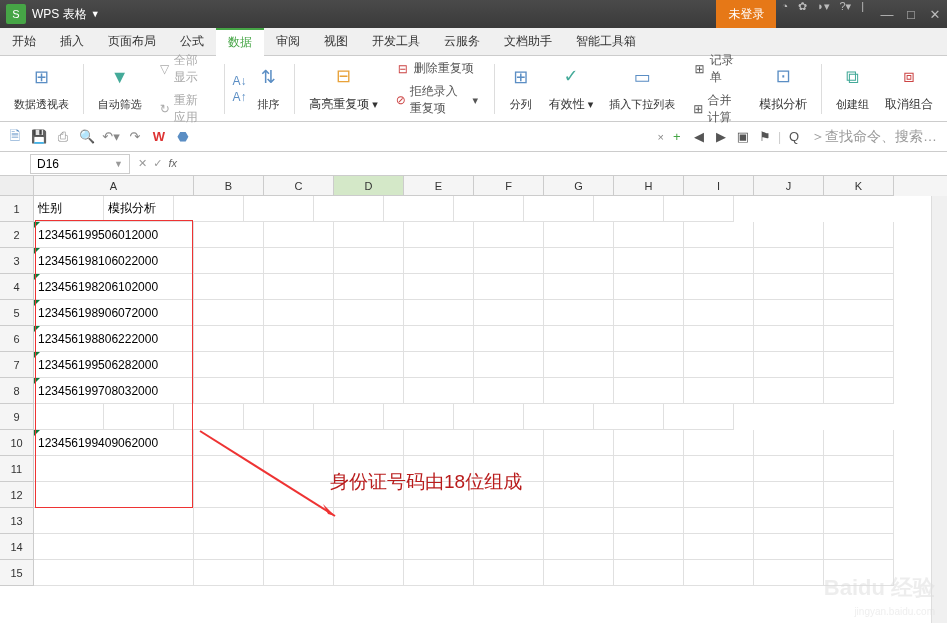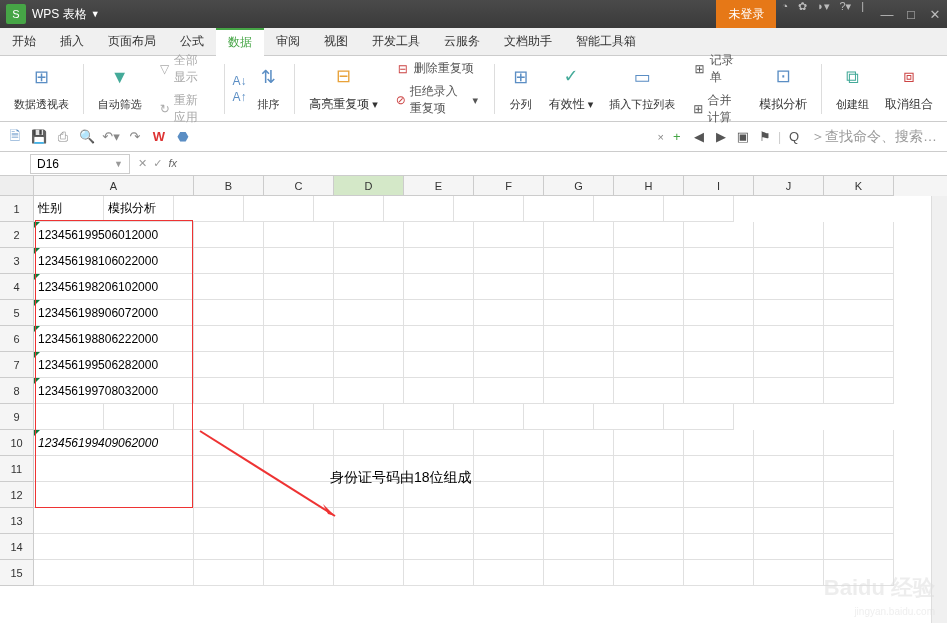--- a/index.html
+++ b/index.html
@@ -41,21 +41,21 @@
 .col-h{border-right:1px solid #ccc;border-bottom:1px solid #ccc;text-align:center;display:flex;align-items:center;justify-content:center;color:#333;font-size:11px;cursor:pointer;background:#f5f5f5}
 .col-h.sel{background:#d4e8c8}
 .rows{position:relative}
 .row{display:flex;height:26px}
 .row-h{width:34px;border-right:1px solid #ccc;border-bottom:1px solid #ccc;background:#f5f5f5;display:flex;align-items:center;justify-content:center;color:#333;font-size:11px;cursor:pointer}
 .row-h.sel{background:#d4e8c8}
 .cell{border-right:1px solid #e0e0e0;border-bottom:1px solid #e0e0e0;padding:0 4px;display:flex;align-items:center;color:#000;font-size:12px;overflow:hidden;white-space:nowrap;position:relative}
 .cell.selected{border:2px solid #46a546;z-index:10}
 .green-mark{position:absolute;top:0;left:0;width:0;height:0;border-left:6px solid #0a7a3a;border-bottom:6px solid transparent}
 .red-box{position:absolute;border:1px solid #e33;pointer-events:none;z-index:5}
-.annotation{position:absolute;color:#000000;font-size:14px;z-index:6}
+.annotation{position:absolute;color:#b91c1c;font-size:19px;z-index:6}
 .arrow-svg{position:absolute;z-index:6}
 .watermark{position:absolute;right:12px;bottom:20px;color:#ddd;font-size:22px;font-weight:bold;opacity:.5;z-index:20}
 .watermark-sub{position:absolute;right:12px;bottom:6px;color:#ddd;font-size:10px;opacity:.5;z-index:20}
 .scroll-v{position:absolute;right:0;top:196px;bottom:0;width:16px;background:#f0f0f0;border-left:1px solid #ddd}
 </style>
 </head>
 <body>
 
 <div class="titlebar">
   <div class="app-logo">S</div>
@@ -340,21 +340,21 @@
         <div class="cell" style="width: 70px;"></div>
         <div class="cell" style="width: 70px;"></div>
         <div class="cell" style="width: 70px;"></div>
         <div class="cell" style="width: 70px;"></div>
         <div class="cell" style="width: 70px;"></div>
         <div class="cell" style="width: 70px;"></div>
         <div class="cell" style="width: 70px;"></div>
       </div>
       <div class="row">
         <div class="row-h">10</div>
-        <div class="cell" style="width: 160px; font-style: italic;">123456199409062000<div class="green-mark"></div></div>
+        <div class="cell" style="width: 160px;">123456199409062000<div class="green-mark"></div></div>
         <div class="cell" style="width: 70px;"></div>
         <div class="cell" style="width: 70px;"></div>
         <div class="cell" style="width: 70px;"></div>
         <div class="cell" style="width: 70px;"></div>
         <div class="cell" style="width: 70px;"></div>
         <div class="cell" style="width: 70px;"></div>
         <div class="cell" style="width: 70px;"></div>
         <div class="cell" style="width: 70px;"></div>
         <div class="cell" style="width: 70px;"></div>
         <div class="cell" style="width: 70px;"></div>

